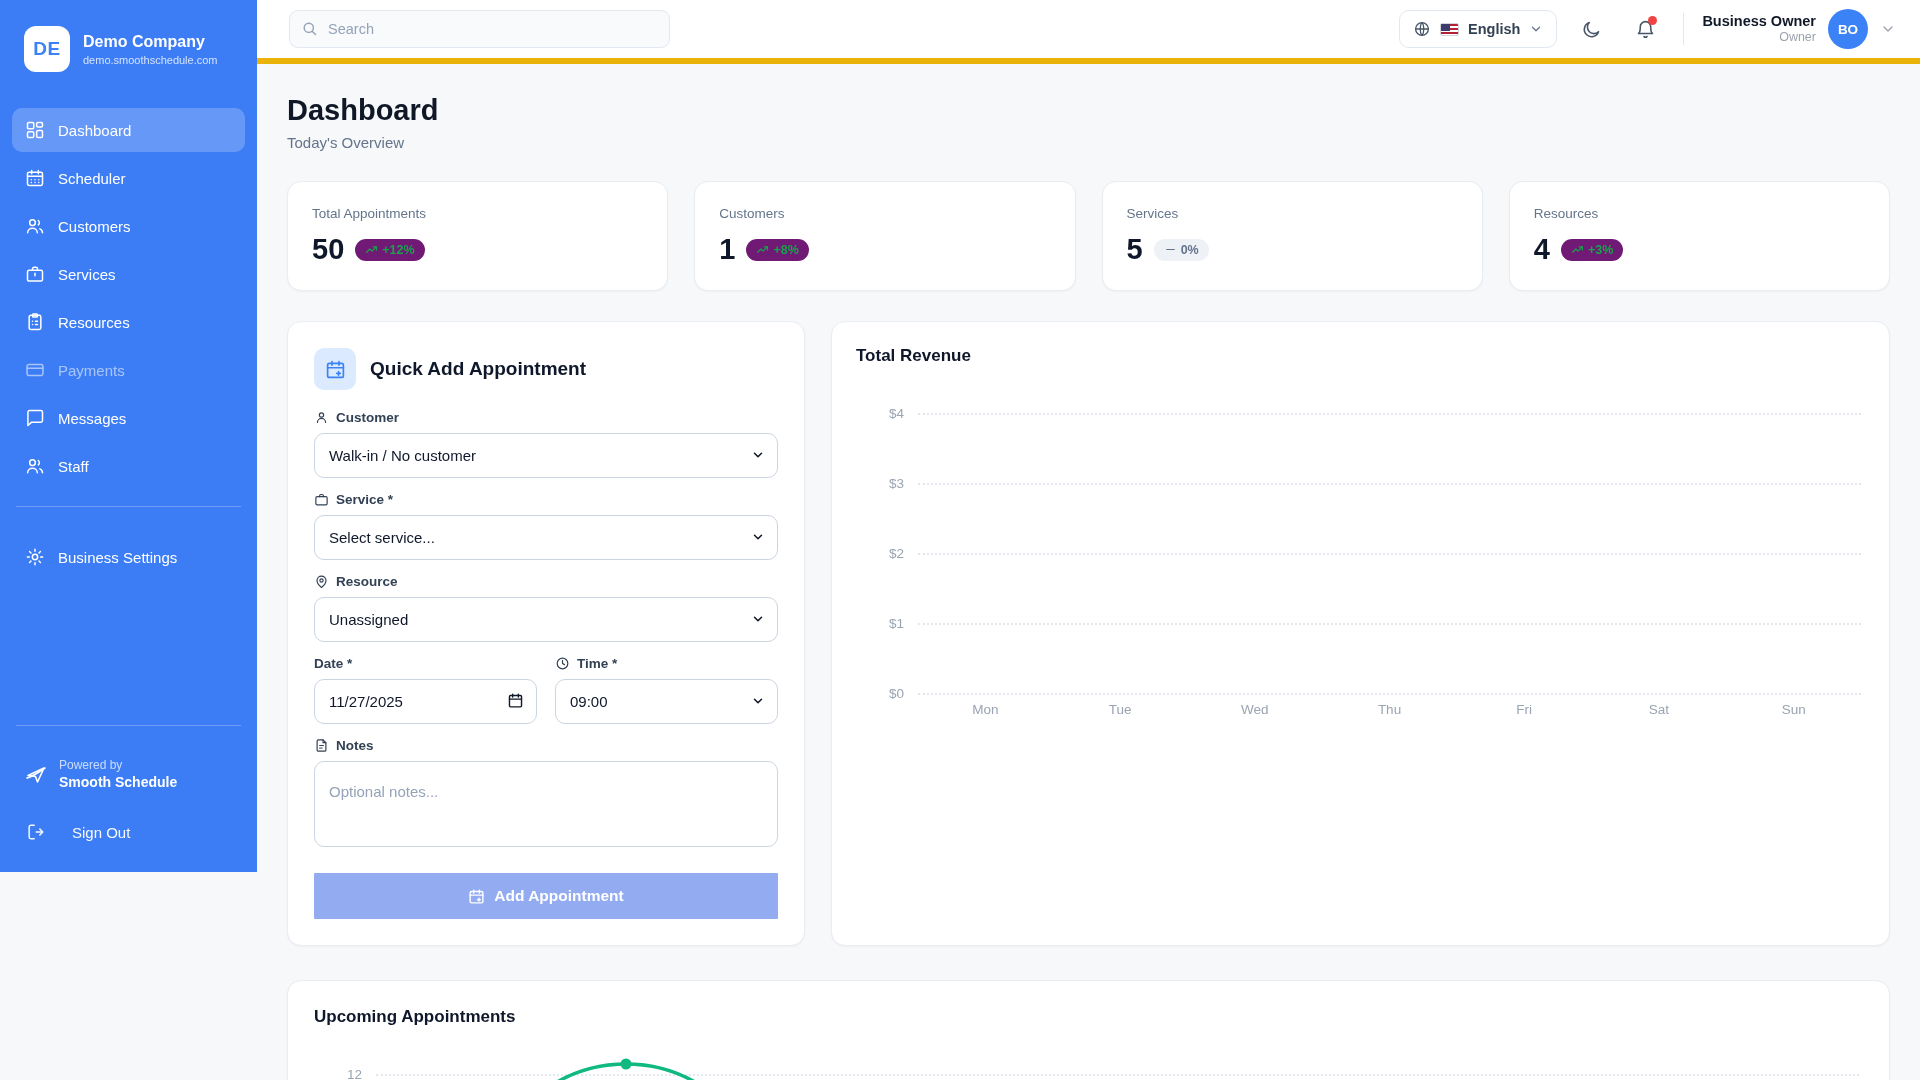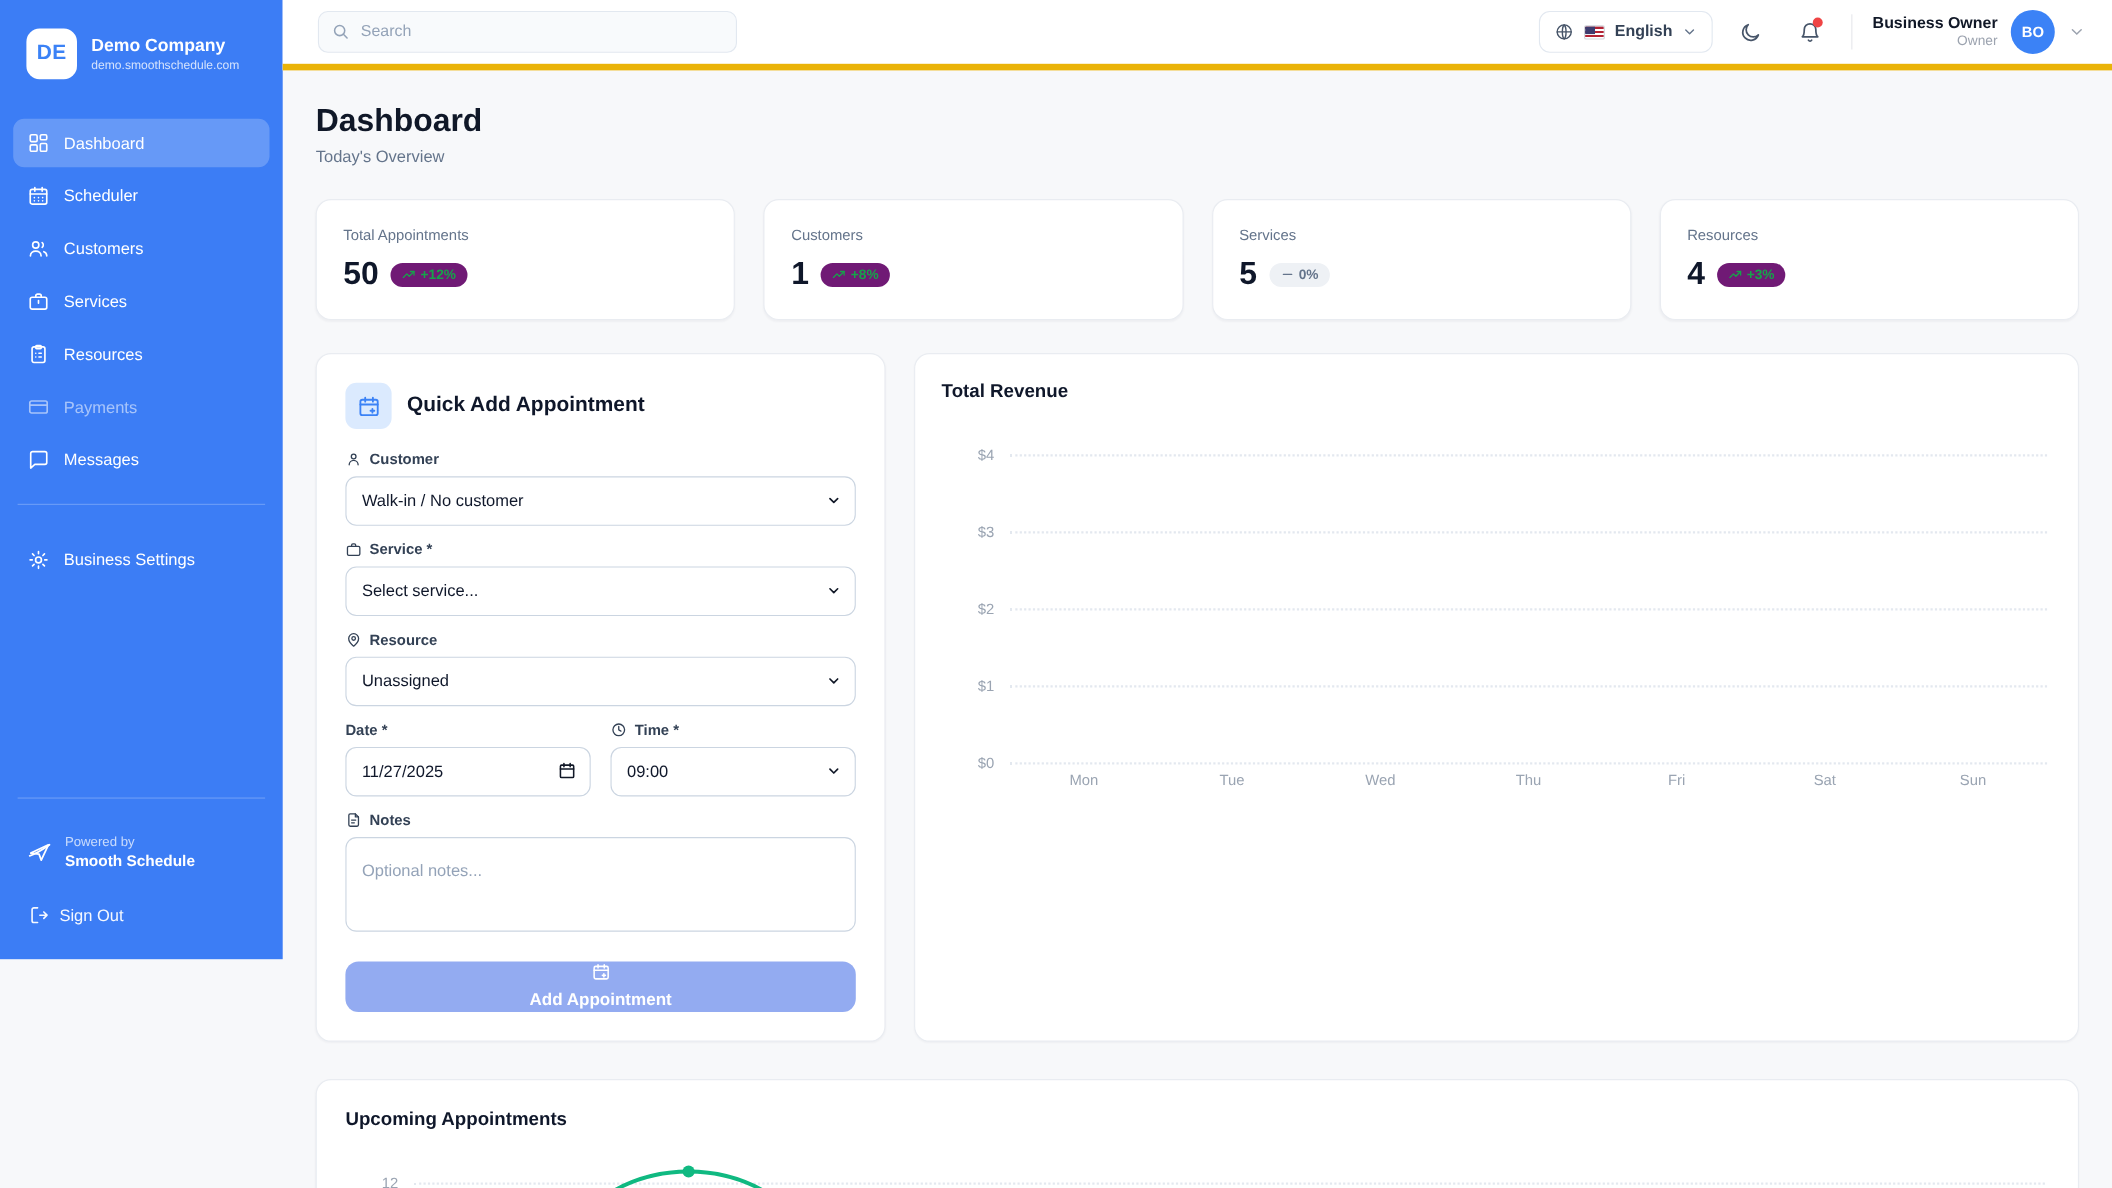--- a/index.html
+++ b/index.html
@@ -31,21 +31,21 @@
   }
   .nav-item.active { background:rgba(255,255,255,.22); }
   .nav-item.disabled { opacity:.55; }
   .nav-item .ic { width:20px; height:20px; flex:none; }
   .side-divider { height:1px; background:rgba(255,255,255,.25); margin:14px 16px; }
   .side-spacer { flex:1; }
   .powered { display:flex; align-items:center; gap:11px; padding:18px 24px 6px 24px; }
   .powered-by { font-size:12px; color:rgba(255,255,255,.72); }
   .powered-brand { font-size:14px; font-weight:bold; margin-top:2px; }
   .signout {
-    display:flex; align-items:center; gap:9px; margin:14px 12px 18px 12px;
+    display:flex; align-items:center; gap:27px; margin:14px 12px 18px 12px;
     padding:0 13px; height:44px; border-radius:10px; font-size:15px; font-weight:500;
     color:rgba(255,255,255,.95); cursor:pointer;
   }
 
   
   .main { flex:1; display:flex; flex-direction:column; height:1080px; }
   .topbar {
     height:64px; min-height:64px; background:#fff; border-bottom:6px solid #eab308;
     display:flex; align-items:center; padding:0 24px 0 32px;
   }
@@ -114,23 +114,23 @@
     font-size:15px; color:#0f172a; padding:0 14px; outline:none; font-family:inherit;
     appearance:none; -webkit-appearance:none;
   }
   .select-wrap .chev { position:absolute; right:13px; top:15px; color:#111827; pointer-events:none; }
   .dt-grid { display:grid; grid-template-columns:1fr 1fr; gap:18px; }
   .date-wrap { position:relative; }
   .date-wrap .cal { position:absolute; right:13px; top:13px; color:#111827; pointer-events:none; }
   textarea { height:86px; padding:21px 14px; resize:none; }
   textarea::placeholder { color:#94a3b8; }
   .qa-submit {
-    margin-top:22px; width:100%; height:46px; border:none; border-radius:12px;
+    margin-top:22px; width:100%; height:46px; border:none; border-radius:1px;
     background:#93abf1; color:#fff; font-size:15.5px; font-weight:bold; font-family:inherit;
-    display:flex; align-items:center; justify-content:center; gap:9px; cursor:pointer;flex-direction:column;
+    display:flex; align-items:center; justify-content:center; gap:9px; cursor:pointer;
   }
 
   
   .rev-card { padding:24px 24px 24px 24px; position:relative; }
   .card-title { font-size:17px; font-weight:bold; color:#0f172a; }
   .rev-chart { position:relative; height:312px; margin-top:40px; }
   .grid-row { position:absolute; left:0; right:4px; display:flex; align-items:center; }
   .grid-label { width:48px; text-align:right; font-size:13.5px; color:#9aa4b2; flex:none; }
   .grid-line { flex:1; border-top:2px dotted #e3e8ef; margin-left:14px; }
   .x-axis { position:absolute; left:62px; right:4px; top:296px; display:flex; }
@@ -213,20 +213,30 @@
       </span>
       <span>Payments</span>
     </a>
     <a class="nav-item">
       <span class="ic">
         <svg viewBox="0 0 24 24" width="20" height="20" fill="none" stroke="currentColor" stroke-width="1.8" stroke-linecap="round" stroke-linejoin="round">
             <path d="M21 15a2 2 0 0 1-2 2H8l-4.5 4V5a2 2 0 0 1 2-2H19a2 2 0 0 1 2 2z"></path>
           </svg>
       </span>
       <span>Messages</span>
+    </a>
+    <a class="nav-item">
+      <span class="ic">
+        <svg viewBox="0 0 24 24" width="20" height="20" fill="none" stroke="currentColor" stroke-width="1.8" stroke-linecap="round" stroke-linejoin="round">
+            <circle cx="9" cy="8" r="3.4"></circle>
+            <path d="M3.2 20c0-3.2 2.6-5.2 5.8-5.2s5.8 2 5.8 5.2"></path>
+            <path d="M16 5.4a3.4 3.4 0 0 1 0 5.2M17.8 15.4c2 .7 3.2 2.3 3.2 4.6"></path>
+          </svg>
+      </span>
+      <span>Staff</span>
     </a>
   </nav>
 
   <div class="side-divider"></div>
 
   <nav class="nav">
     <a class="nav-item">
       <span class="ic">
         <svg viewBox="0 0 24 24" width="20" height="20" fill="none" stroke="currentColor" stroke-width="1.8" stroke-linecap="round" stroke-linejoin="round">
             <circle cx="12" cy="12" r="3.2"></circle>

